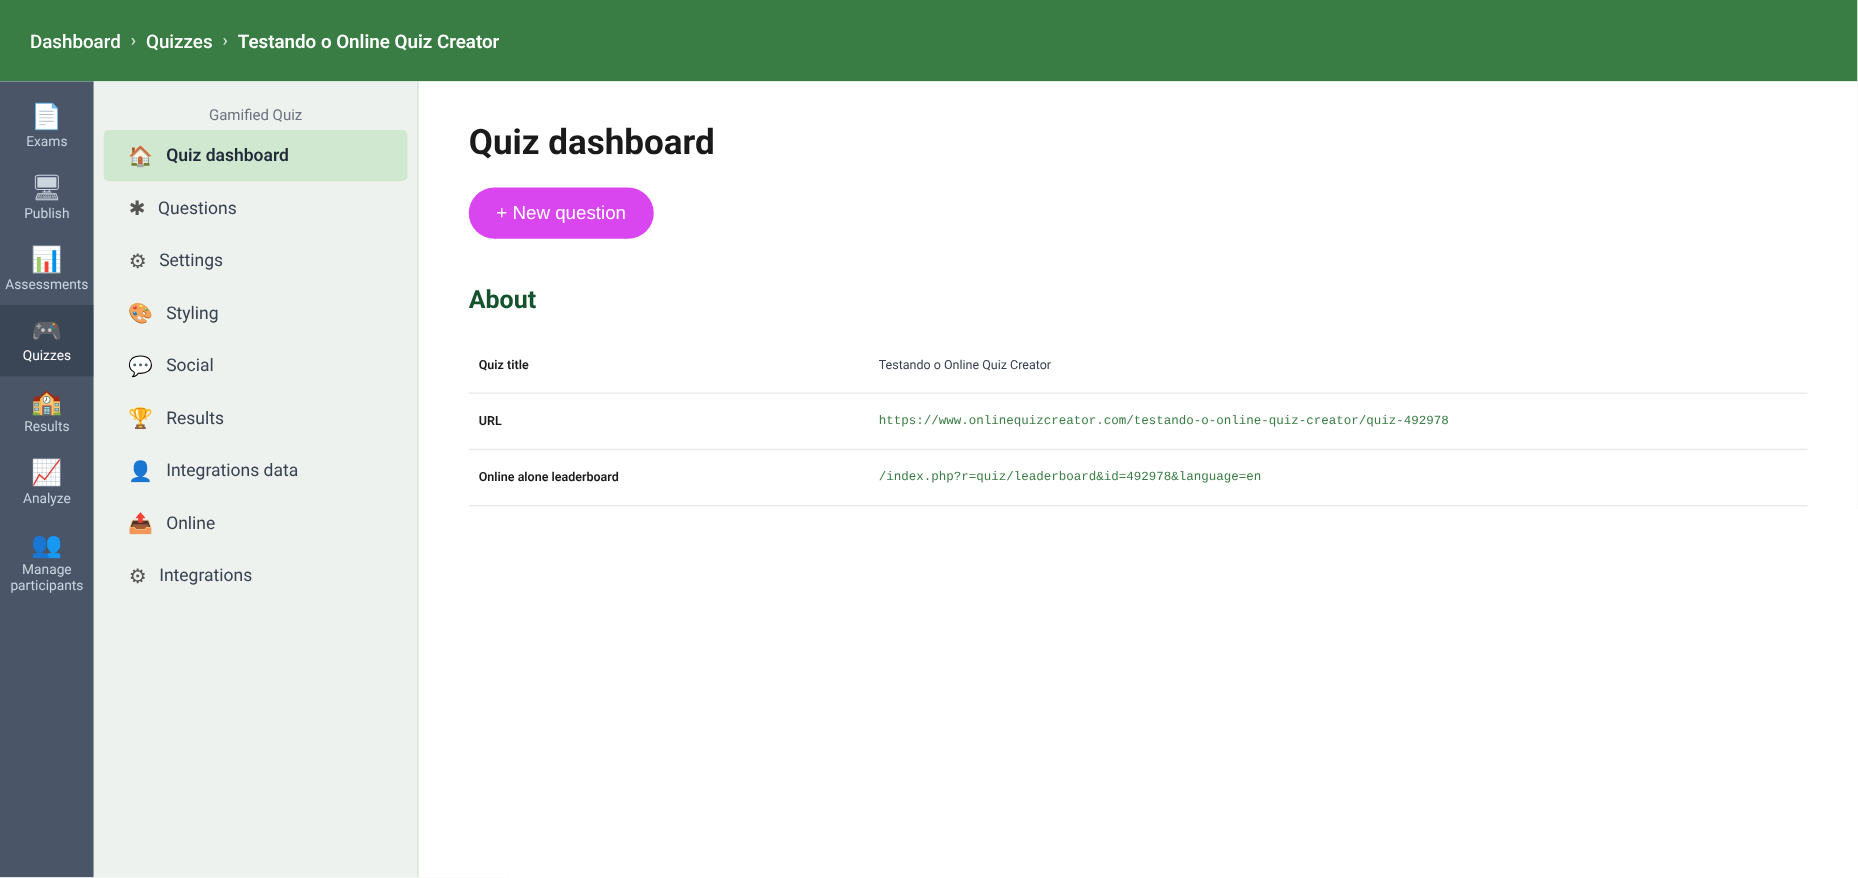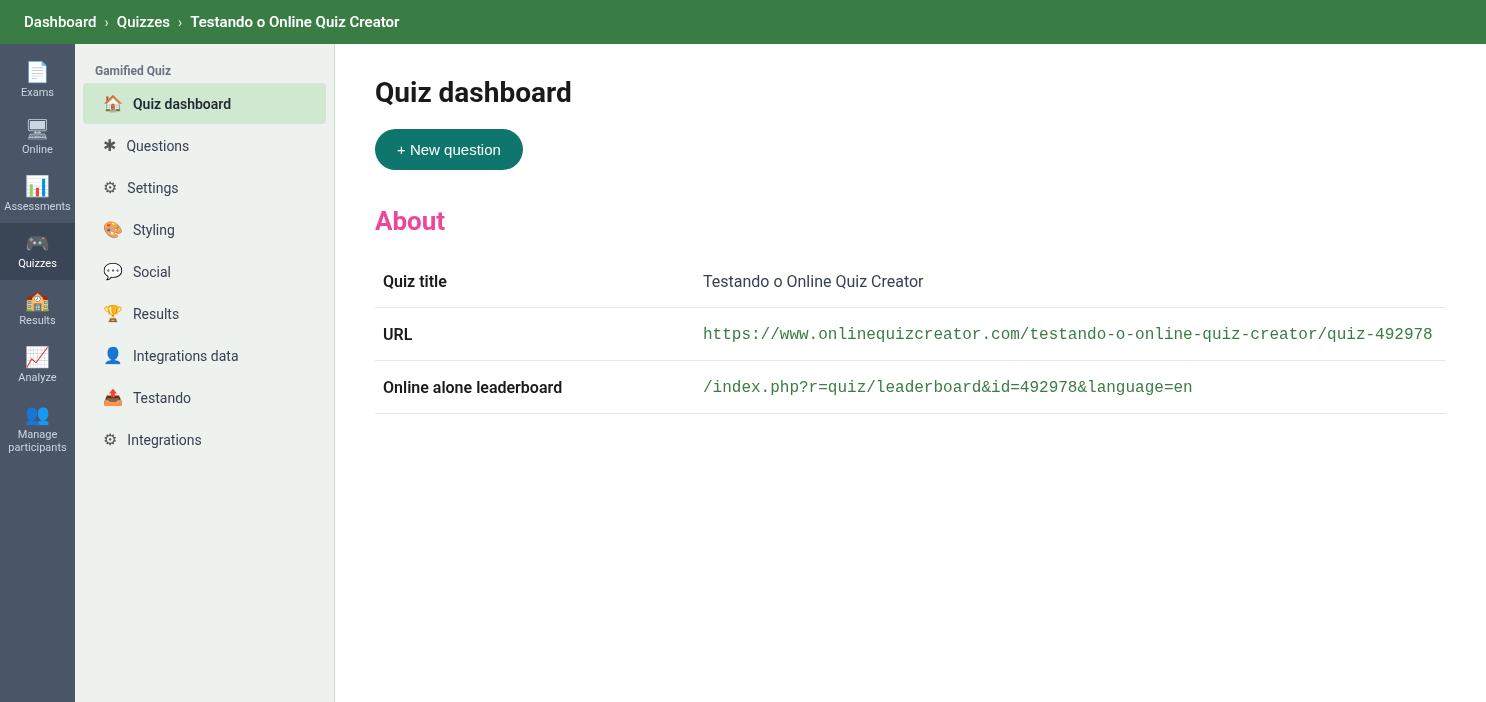--- a/index.html
+++ b/index.html
@@ -3,21 +3,21 @@
   <meta charset="utf-8">
   <style>
     * { box-sizing: border-box; margin: 0; padding: 0; }
     body { font-family: -apple-system, BlinkMacSystemFont, 'Segoe UI', Roboto, sans-serif; display: flex; flex-direction: column; height: 702px; overflow: hidden; background: #f0f4f0; }
 
     
     .top-nav {
       background: #3a7d44;
       color: white;
       padding: 0 24px;
-      height: 44px;
+      height: 65px;
       display: flex;
       align-items: center;
       flex-shrink: 0;
     }
     .breadcrumb {
       display: flex;
       align-items: center;
       gap: 8px;
       font-size: 15px;
       font-weight: 500;
@@ -67,21 +67,22 @@
       background: #eef2ee;
       border-right: 1px solid #d0dbd0;
       padding-top: 12px;
       flex-shrink: 0;
       overflow-y: auto;
     }
     .sub-sidebar-label {
       font-size: 12px;
       color: #6b7280;
       padding: 8px 20px 4px;
-      font-weight: 700;
+      font-weight: 400;
+      text-align: center;
     }
     .sub-sidebar-item {
       display: flex;
       align-items: center;
       gap: 10px;
       padding: 11px 20px;
       font-size: 14px;
       color: #374151;
       cursor: pointer;
       border-radius: 4px;
@@ -97,40 +98,40 @@
       overflow-y: auto;
       padding: 32px 40px;
     }
     .page-title {
       font-size: 28px;
       font-weight: 700;
       color: #1a1a1a;
       margin-bottom: 20px;
     }
     .new-question-btn {
-      background: #0f766e;
+      background: #d946ef;
       color: white;
       border: none;
       padding: 12px 22px;
       border-radius: 24px;
       font-size: 15px;
       font-weight: 500;
       cursor: pointer;
       margin-bottom: 36px;
     }
 
     .about-title {
-      font-size: 26px;
+      font-size: 20px;
       font-weight: 700;
-      color: #ec4899;
+      color: #14532d;
       margin-bottom: 20px;
     }
     .info-table { width: 100%; border-collapse: collapse; }
     .info-row { border-bottom: 1px solid #e5e7eb; }
-    .info-row td { padding: 16px 8px; font-size: 16px; vertical-align: middle; }
+    .info-row td { padding: 16px 8px; font-size: 10px; vertical-align: middle; }
     .info-label { font-weight: 600; color: #1a1a1a; width: 320px; }
     .info-value { color: #374151; }
     .info-link { color: #3a7d44; text-decoration: none; font-family: Liberation Mono, monospace; }
 
     
     ::-webkit-scrollbar { width: 6px; }
     ::-webkit-scrollbar-track { background: transparent; }
     ::-webkit-scrollbar-thumb { background: #c0c0c0; border-radius: 3px; }
   </style>
 </head>
@@ -148,21 +149,21 @@
 
 <div class="main-layout">
 
   <aside class="icon-sidebar">
     <div class="icon-sidebar-item">
       <span class="icon-svg">📄</span>
       <span>Exams</span>
     </div>
     <div class="icon-sidebar-item">
       <span class="icon-svg">🖥</span>
-      <span>Online</span>
+      <span>Publish</span>
     </div>
     <div class="icon-sidebar-item">
       <span class="icon-svg">📊</span>
       <span>Assessments</span>
     </div>
     <div class="icon-sidebar-item active">
       <span class="icon-svg">🎮</span>
       <span>Quizzes</span>
     </div>
     <div class="icon-sidebar-item">
@@ -204,21 +205,21 @@
     <div class="sub-sidebar-item">
       <span class="item-icon">🏆</span>
       <span>Results</span>
     </div>
     <div class="sub-sidebar-item">
       <span class="item-icon">👤</span>
       <span>Integrations data</span>
     </div>
     <div class="sub-sidebar-item">
       <span class="item-icon">📤</span>
-      <span>Testando</span>
+      <span>Online</span>
     </div>
     <div class="sub-sidebar-item">
       <span class="item-icon">⚙</span>
       <span>Integrations</span>
     </div>
   </aside>
 
   <main class="main-content">
     <h1 class="page-title">Quiz dashboard</h1>
     <button class="new-question-btn">+ New question</button>

